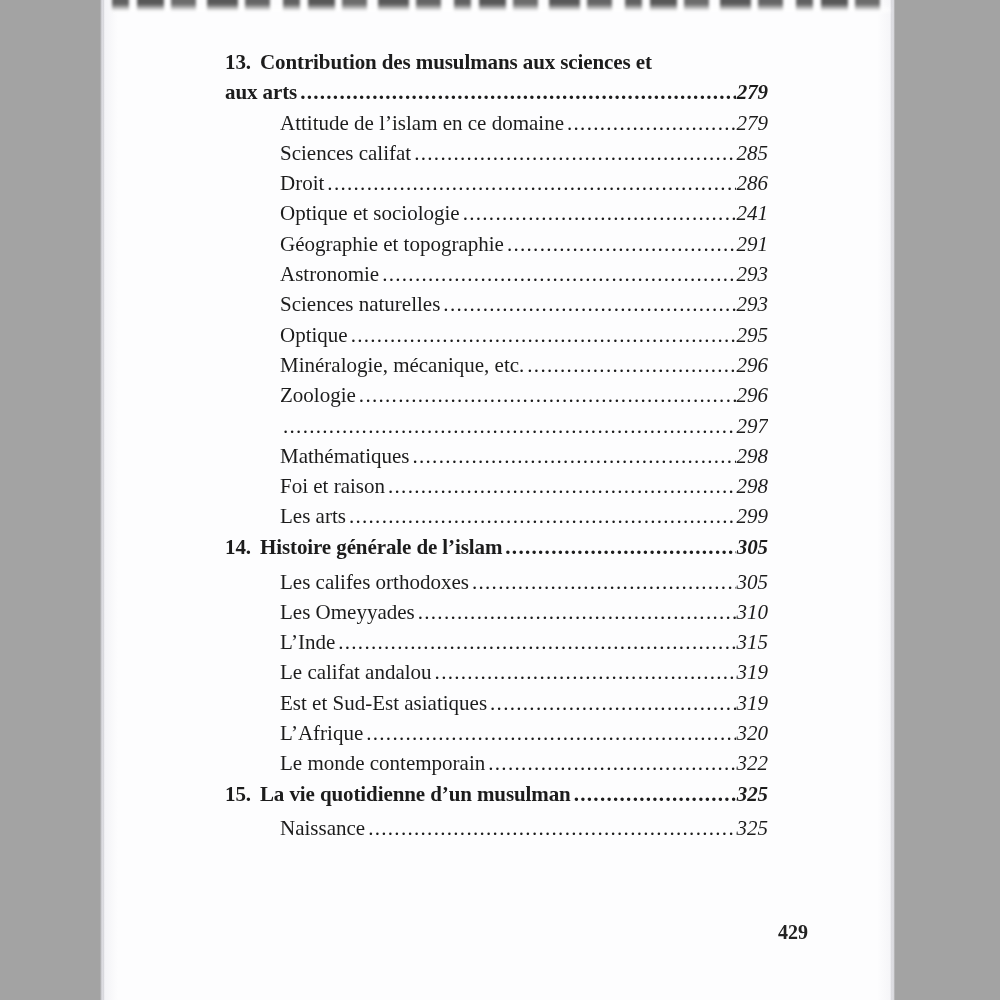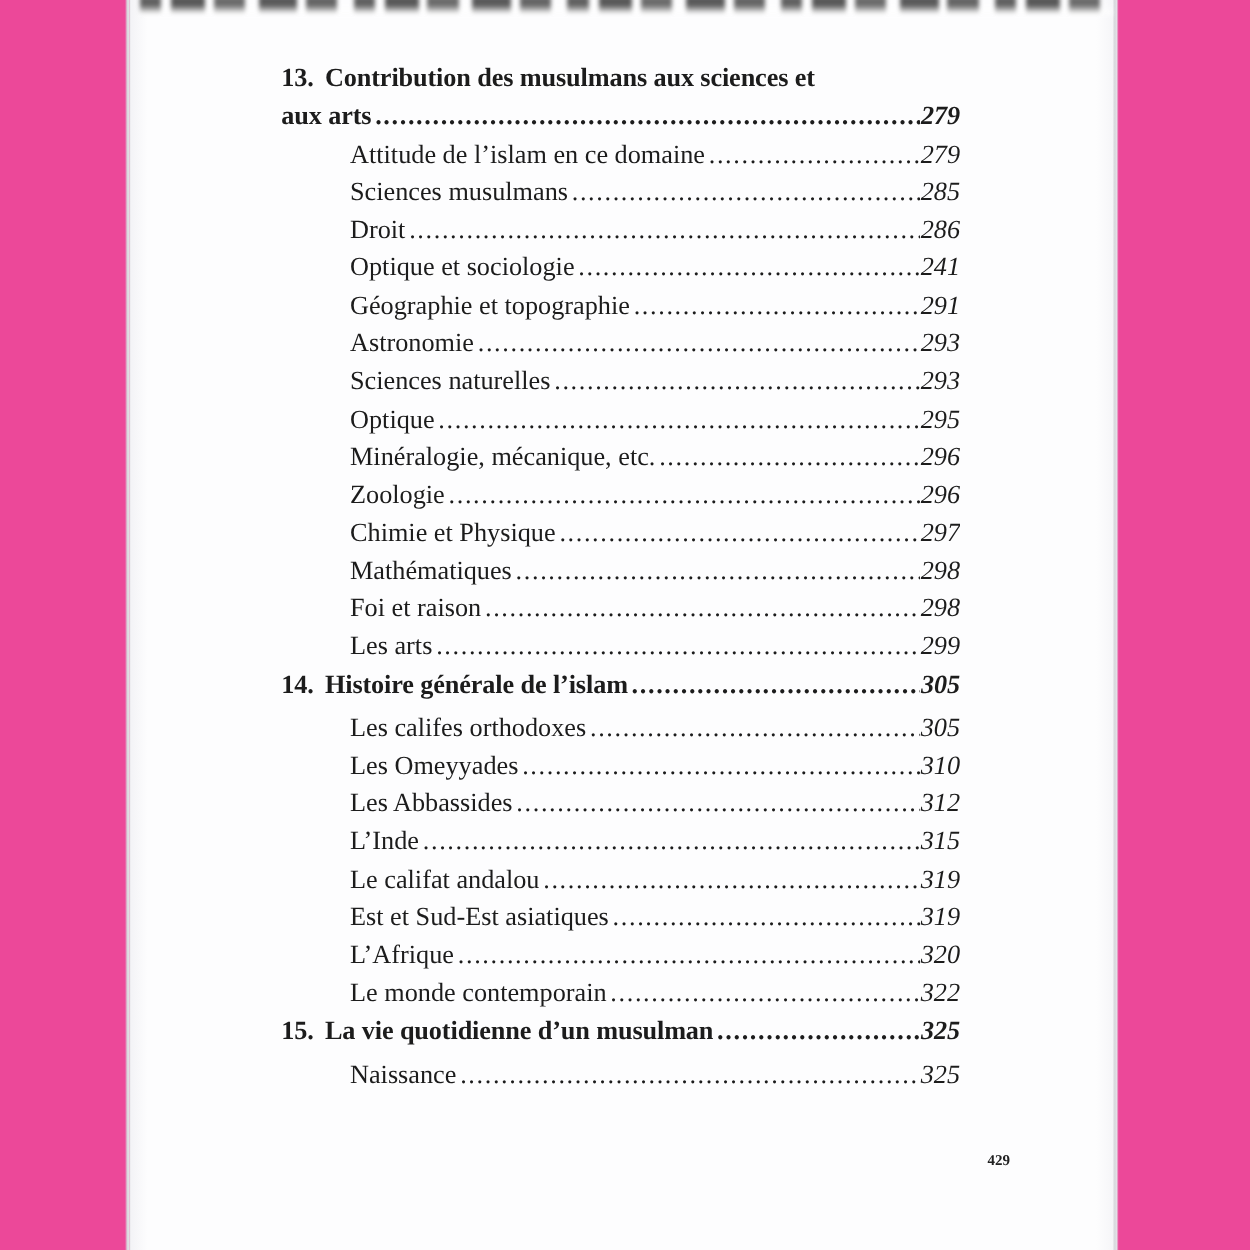--- a/index.html
+++ b/index.html
@@ -8,21 +8,21 @@
     width: 1000px;
     height: 1000px;
     background: #ffffff;
     overflow: hidden;
     font-family: "Liberation Serif", "DejaVu Serif", serif;
   }
   .photo {
     position: relative;
     width: 1000px;
     height: 1000px;
-    background: #ec4899;
+    background: #a3a3a3;
   }
   
   .page-surface {
     position: absolute;
     left: 104px;
     top: 0;
     width: 789px;
     height: 1000px;
     background:
       linear-gradient(90deg, #f3f3f6 0px, rgba(255,255,255,0) 14px),
@@ -100,21 +100,21 @@
   }
   .pg { flex: none; font-style: italic; }
 
   .footer-num {
     position: absolute;
     top: 921px;
     left: 760px;
     width: 48px;
     text-align: right;
     color: #222222;
-    font-size: 12px;
+    font-size: 20px;
     font-weight: 700;
   }
 </style>
 </head>
 <body>
 
 <div class="photo">
   <div class="page-surface"></div>
   <div class="edge-line left"></div>
   <div class="edge-line right"></div>
@@ -129,21 +129,21 @@
         <span class="label">aux arts</span>
         <span class="dots"></span>
         <span class="pg">279</span>
       </div>
       <div class="row sub">
         <span class="label">Attitude de l’islam en ce domaine</span>
         <span class="dots"></span>
         <span class="pg">279</span>
       </div>
       <div class="row sub">
-        <span class="label">Sciences musulmans</span>
+        <span class="label">Sciences califat</span>
         <span class="dots"></span>
         <span class="pg">285</span>
       </div>
       <div class="row sub">
         <span class="label">Droit</span>
         <span class="dots"></span>
         <span class="pg">286</span>
       </div>
       <div class="row sub">
         <span class="label">Optique et sociologie</span>
@@ -174,21 +174,20 @@
         <span class="label">Minéralogie, mécanique, etc.</span>
         <span class="dots"></span>
         <span class="pg">296</span>
       </div>
       <div class="row sub">
         <span class="label">Zoologie</span>
         <span class="dots"></span>
         <span class="pg">296</span>
       </div>
       <div class="row sub">
-        <span class="label">Chimie et Physique</span>
         <span class="dots"></span>
         <span class="pg">297</span>
       </div>
       <div class="row sub">
         <span class="label">Mathématiques</span>
         <span class="dots"></span>
         <span class="pg">298</span>
       </div>
       <div class="row sub">
         <span class="label">Foi et raison</span>
@@ -210,25 +209,20 @@
         <span class="label">Les califes orthodoxes</span>
         <span class="dots"></span>
         <span class="pg">305</span>
       </div>
       <div class="row sub">
         <span class="label">Les Omeyyades</span>
         <span class="dots"></span>
         <span class="pg">310</span>
       </div>
       <div class="row sub">
-        <span class="label">Les Abbassides</span>
-        <span class="dots"></span>
-        <span class="pg">312</span>
-      </div>
-      <div class="row sub">
         <span class="label">L’Inde</span>
         <span class="dots"></span>
         <span class="pg">315</span>
       </div>
       <div class="row sub">
         <span class="label">Le califat andalou</span>
         <span class="dots"></span>
         <span class="pg">319</span>
       </div>
       <div class="row sub">

